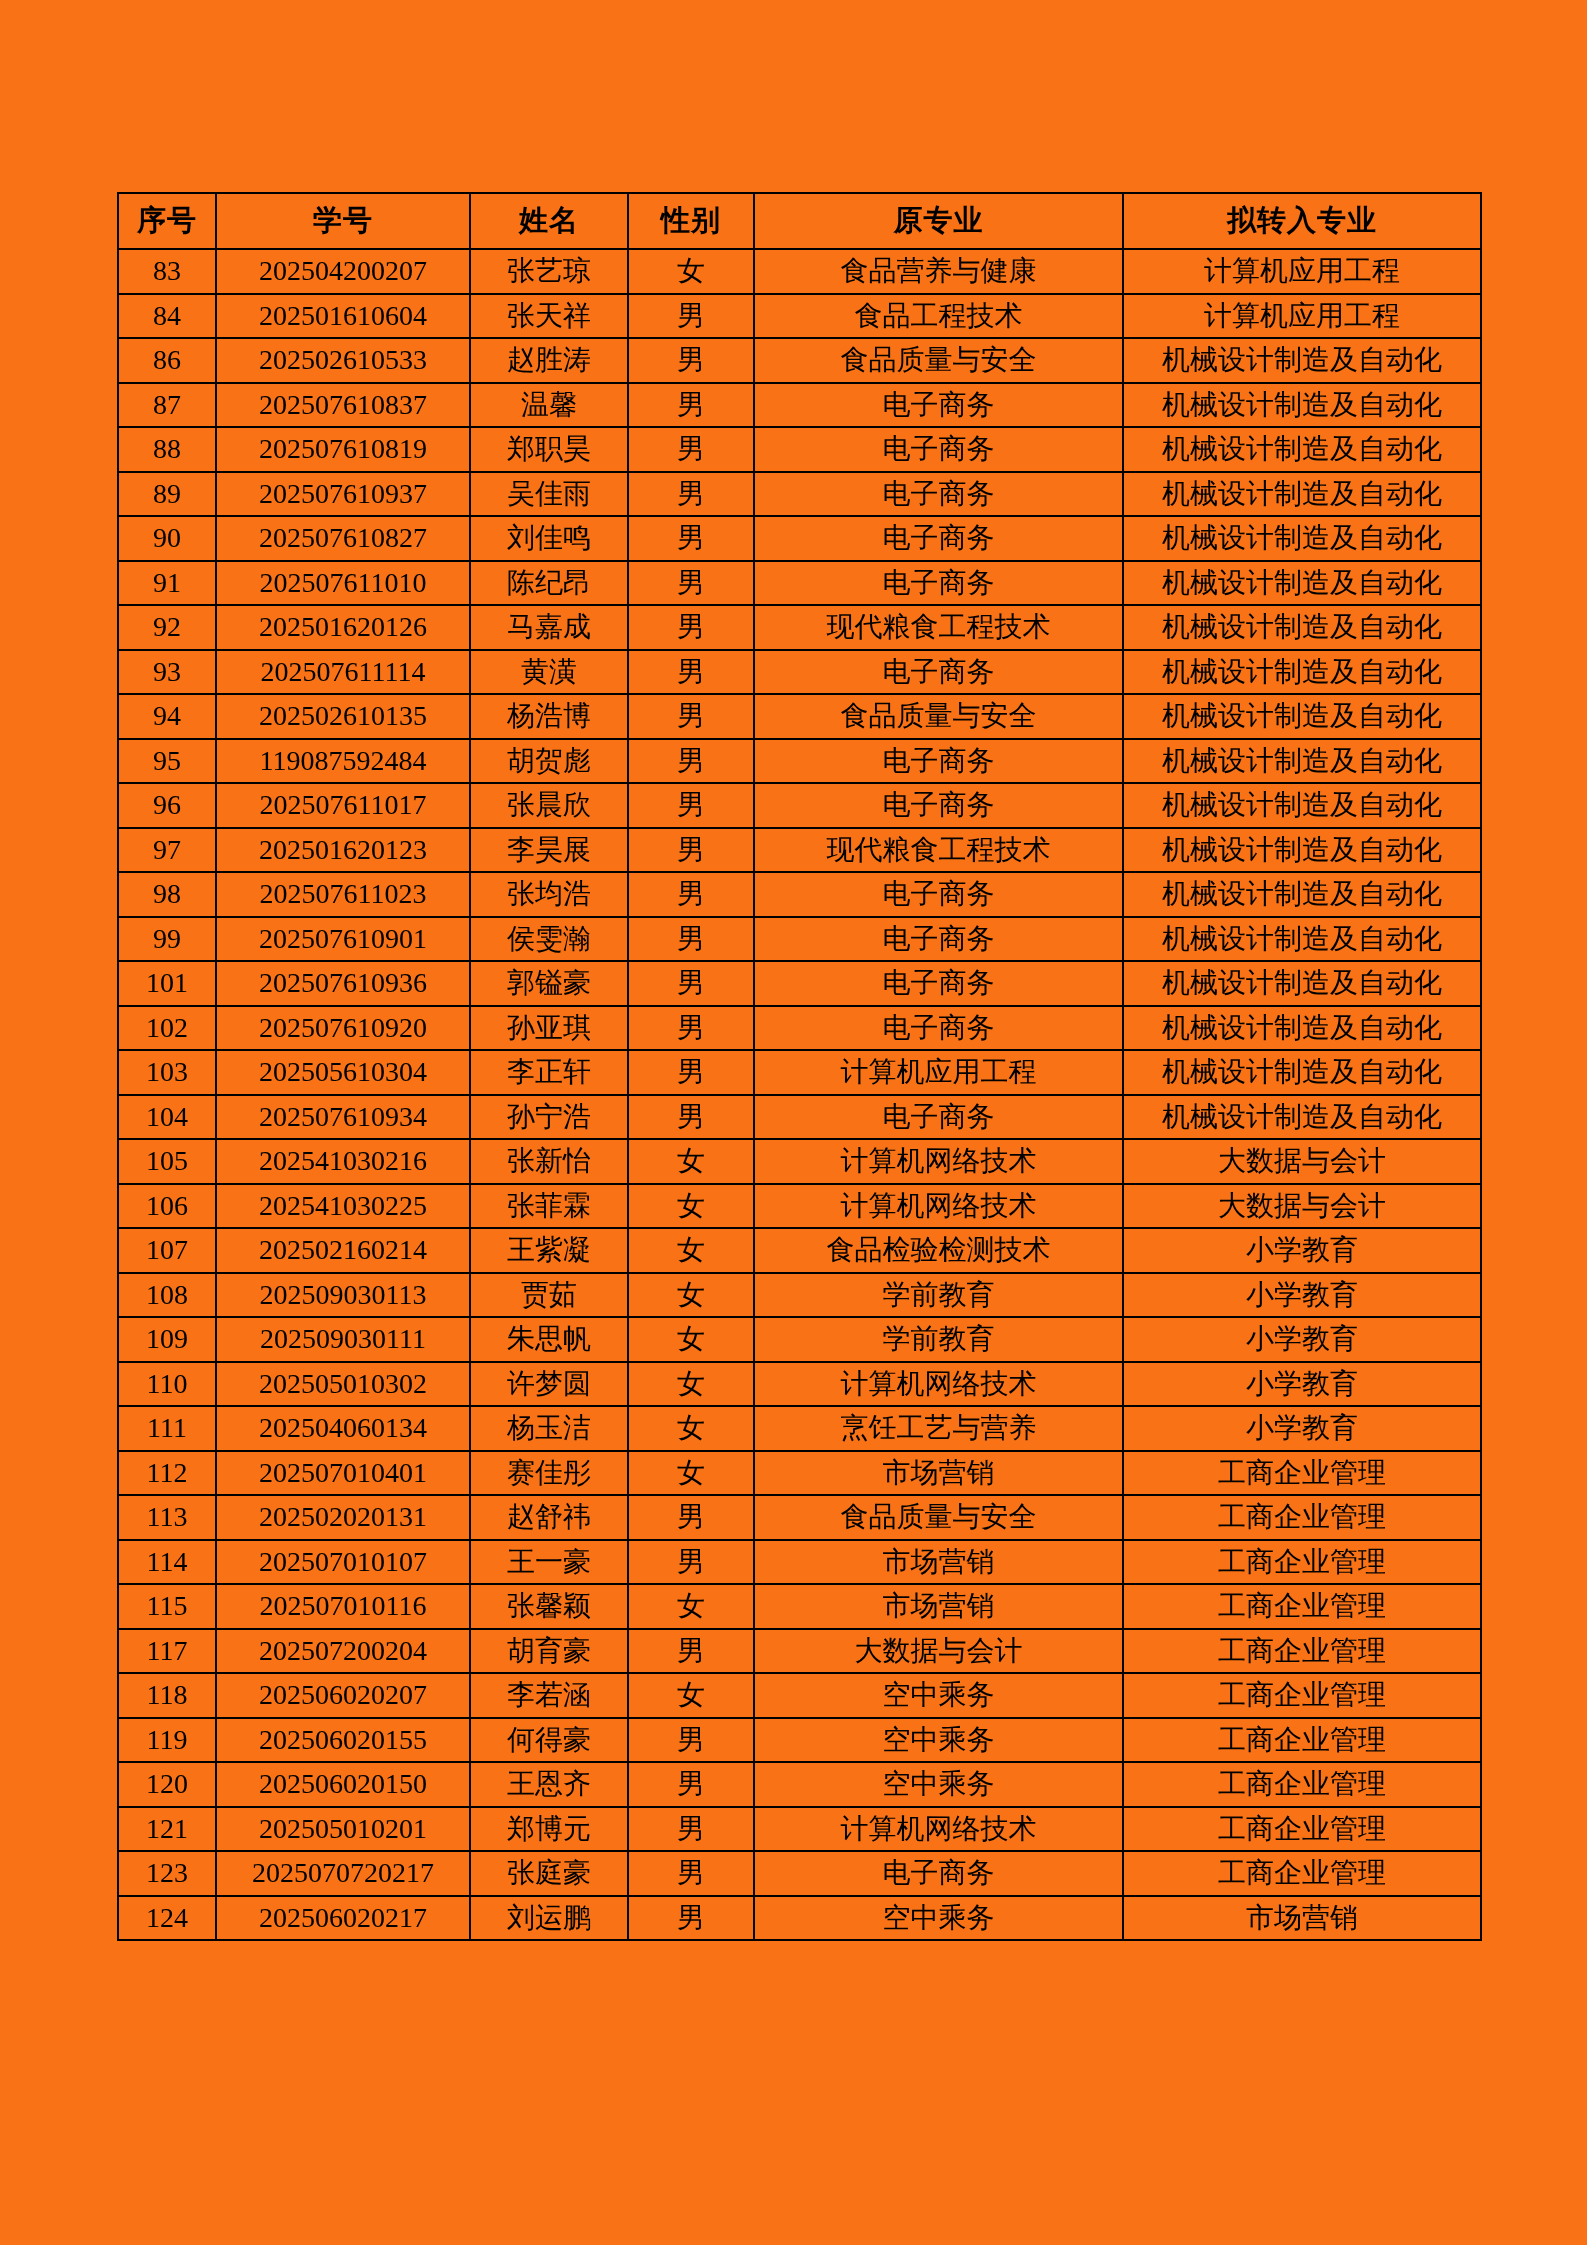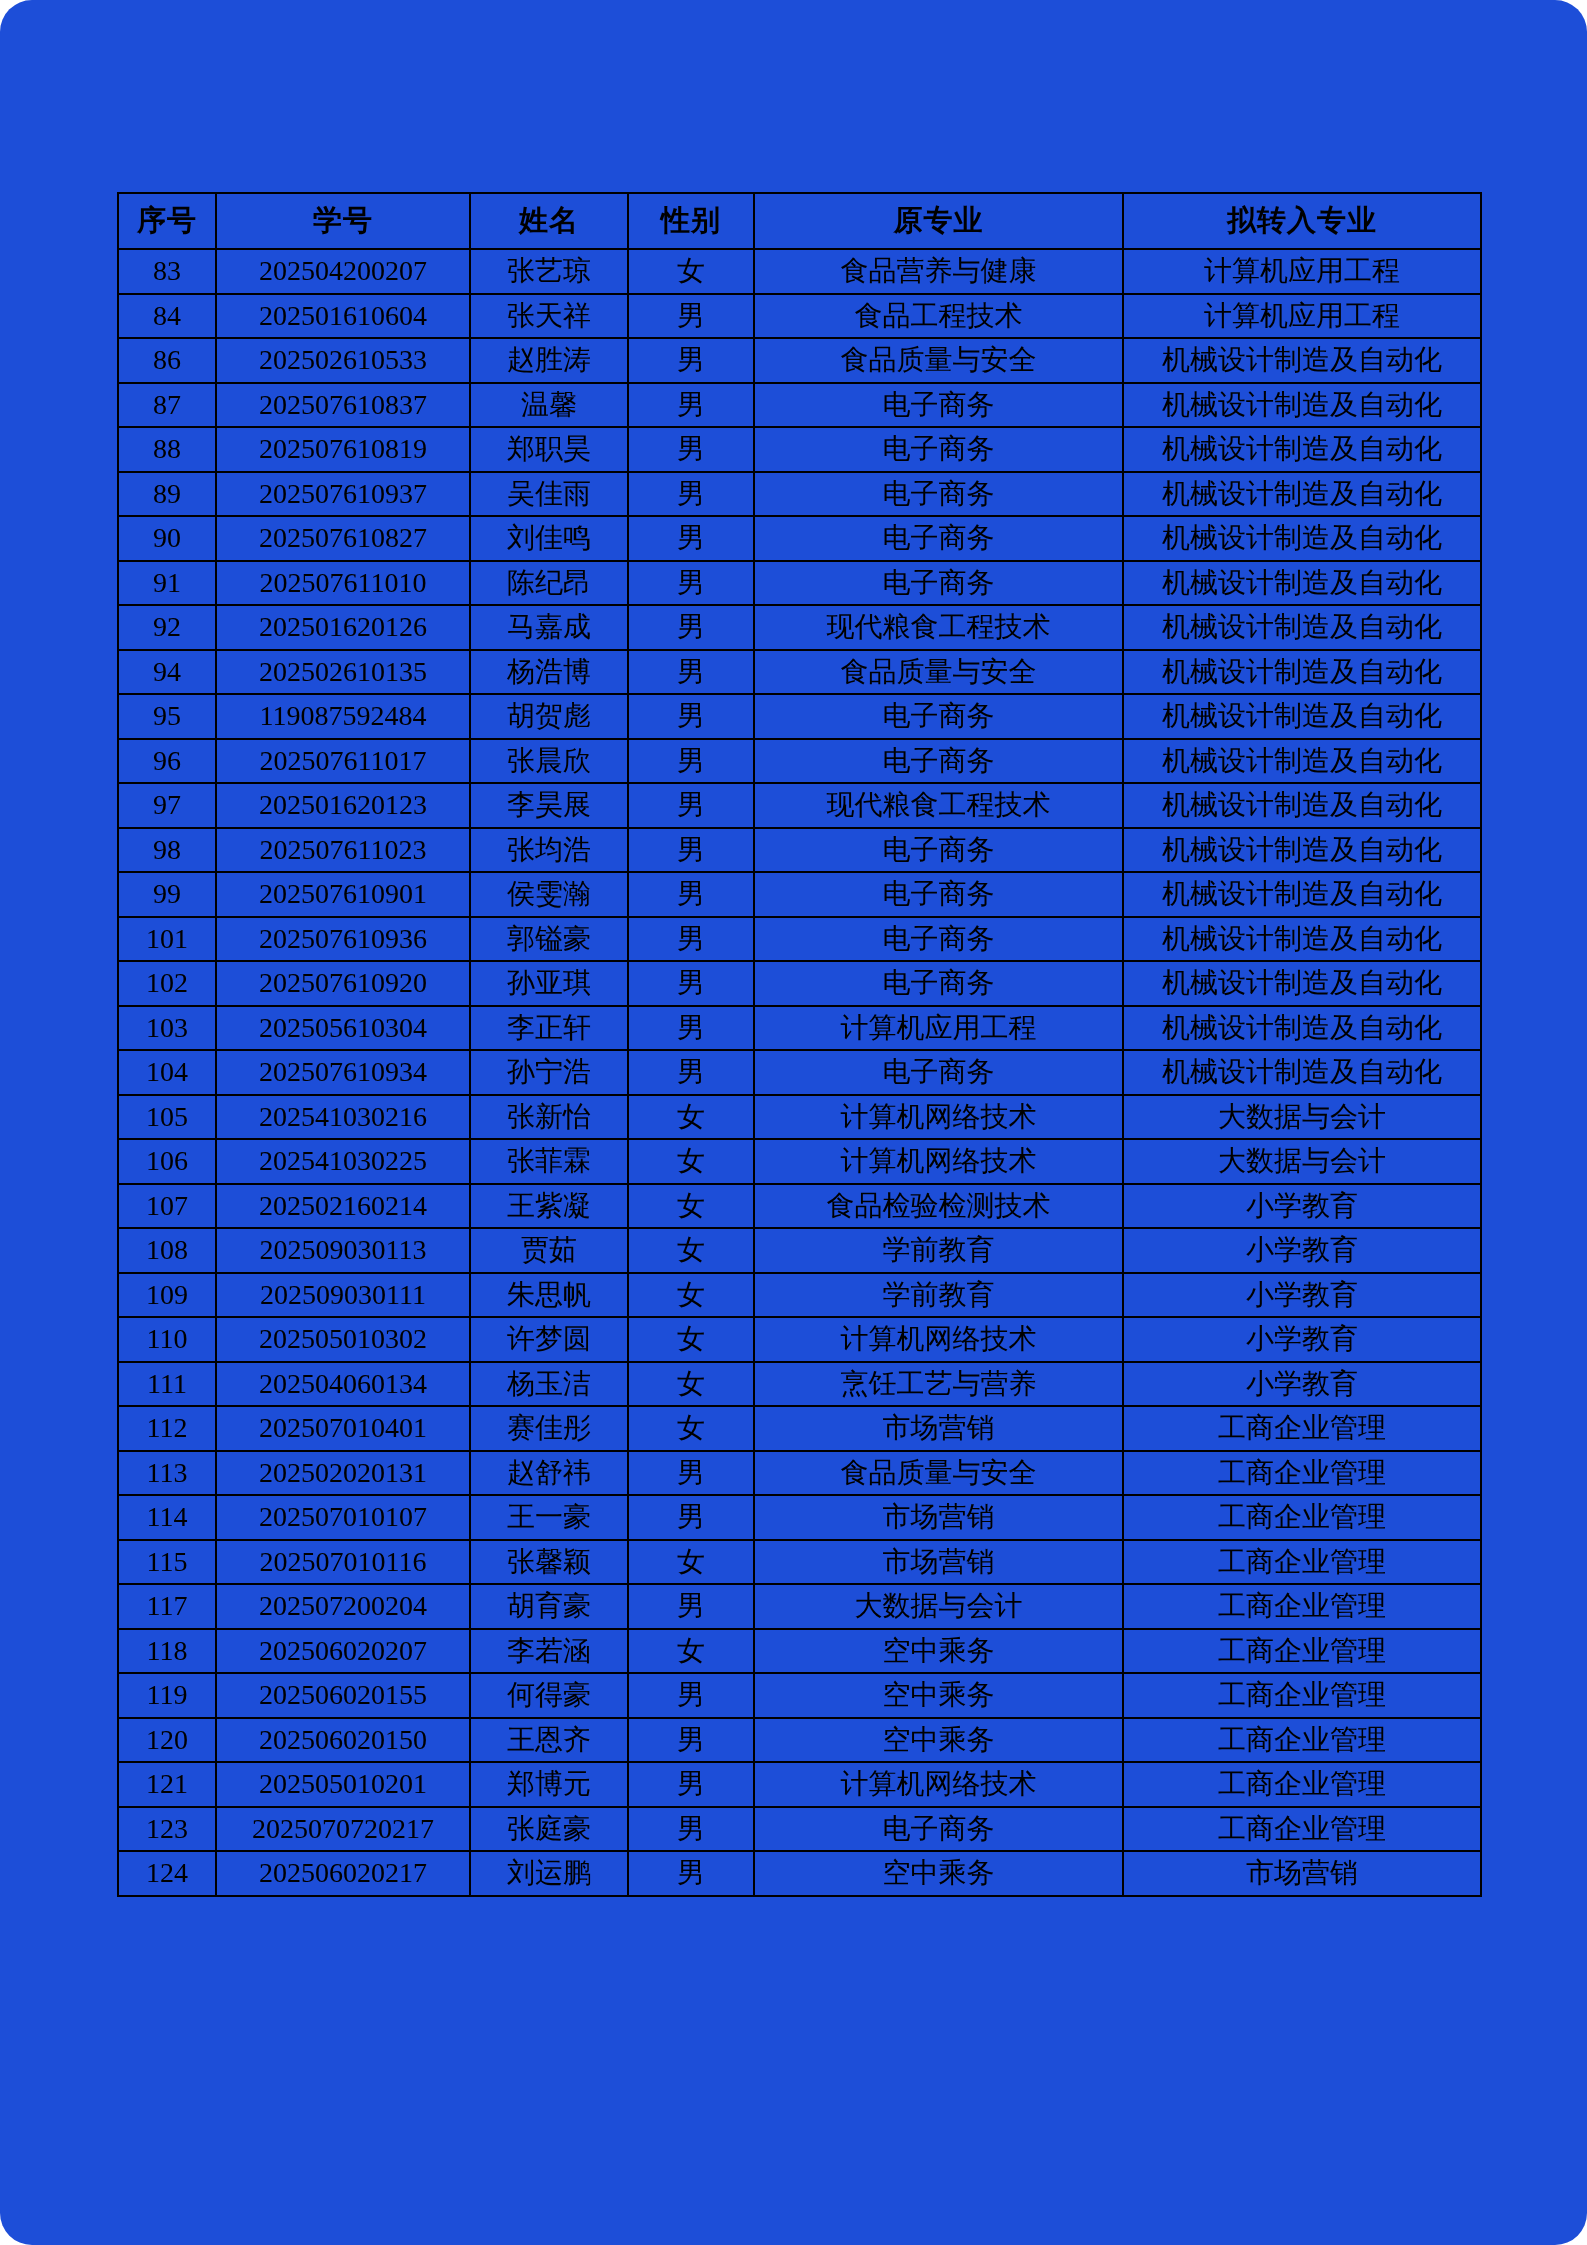--- a/index.html
+++ b/index.html
@@ -4,23 +4,22 @@
 <style>
   html, body {
     margin: 0;
     padding: 0;
     background: #ffffff;
   }
   .page {
     position: relative;
     width: 1587px;
     height: 2245px;
-    background: #1d4ed8;
+    background: #f97316;
     overflow: hidden;
-    border-radius: 32px;
   }
   table.roster {
     position: absolute;
     left: 117px;
     top: 192px;
     width: 1363px;
     border-collapse: collapse;
     table-layout: fixed;
   }
   table.roster th,
@@ -136,20 +135,28 @@
         </tr>
         <tr>
           <td>92</td>
           <td>202501620126</td>
           <td>马嘉成</td>
           <td>男</td>
           <td>现代粮食工程技术</td>
           <td>机械设计制造及自动化</td>
         </tr>
         <tr>
+          <td>93</td>
+          <td>202507611114</td>
+          <td>黄潢</td>
+          <td>男</td>
+          <td>电子商务</td>
+          <td>机械设计制造及自动化</td>
+        </tr>
+        <tr>
           <td>94</td>
           <td>202502610135</td>
           <td>杨浩博</td>
           <td>男</td>
           <td>食品质量与安全</td>
           <td>机械设计制造及自动化</td>
         </tr>
         <tr>
           <td>95</td>
           <td>119087592484</td>

